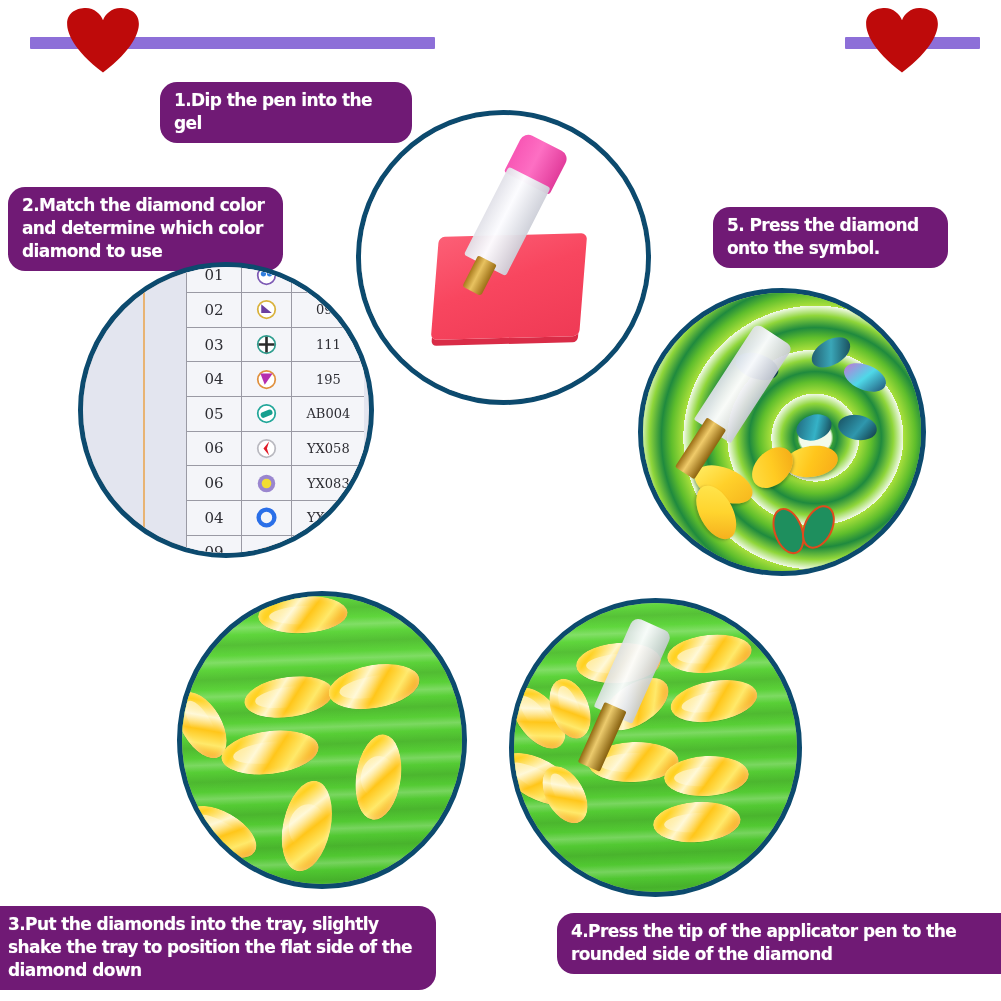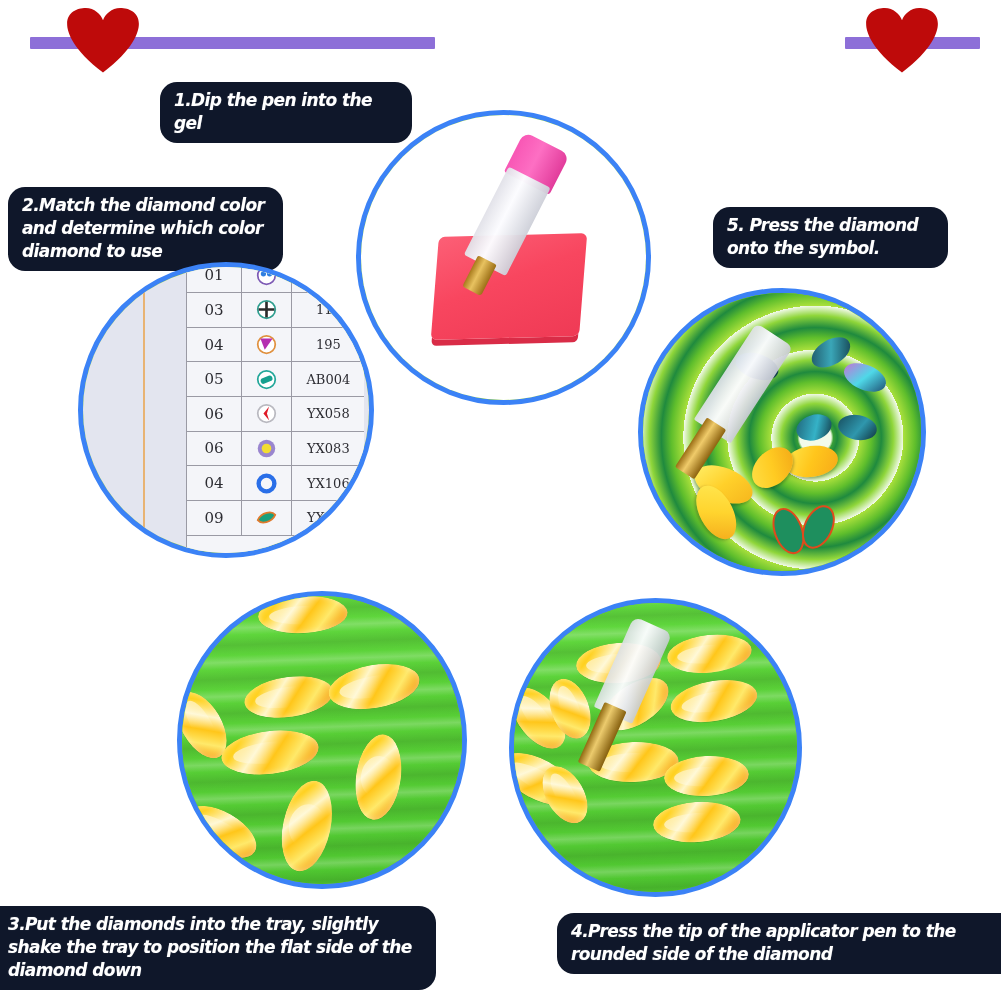--- a/index.html
+++ b/index.html
@@ -13,34 +13,34 @@
   .deco-bar.left{left:30px;width:405px;}
   .deco-bar.right{left:845px;width:135px;}
   .heart{position:absolute;top:8px;width:74px;height:66px;}
   .heart.left{left:66px;}
   .heart.right{left:865px;}
   #page-title{position:absolute;left:0;top:10px;width:1001px;text-align:center;
       font-family:"DejaVu Sans",sans-serif;font-size:41px;font-weight:400;
       letter-spacing:-0.5px;color:#111111;line-height:58px;}
 
   
-  .step-label{position:absolute;background:#0f172a;color:#ffffff;border-radius:17px;
+  .step-label{position:absolute;background:#701a75;color:#ffffff;border-radius:17px;
       font-family:"DejaVu Sans",sans-serif;font-weight:700;
       font-size:17px;line-height:23px;padding:7px 14px 8px 14px;
       box-sizing:border-box;letter-spacing:-0.6px;
-      text-shadow:0 0 1px rgba(255,255,255,0.35);font-style:italic;}
+      text-shadow:0 0 1px rgba(255,255,255,0.35);}
   #label-1{left:160px;top:82px;width:252px;}
   #label-2{left:8px;top:187px;width:275px;}
   #label-5{left:713px;top:207px;width:235px;}
   #label-3{left:0px;top:906px;width:436px;border-radius:0 17px 17px 0;padding-left:8px;}
   #label-4{left:557px;top:913px;width:444px;border-radius:17px 0 0 17px;}
 
   
-  .circle{position:absolute;border:5px solid #3b82f6;border-radius:50%;
-      overflow:hidden;box-sizing:border-box;background:#84cc16;}
+  .circle{position:absolute;border:5px solid #0c4a6e;border-radius:50%;
+      overflow:hidden;box-sizing:border-box;background:#a3a3a3;}
   #circle-1{left:356px;top:110px;width:295px;height:295px;}
   #circle-2{left:78px;top:262px;width:296px;height:296px;}
   #circle-5{left:638px;top:288px;width:288px;height:288px;}
   #circle-3{left:177px;top:591px;width:290px;height:298px;}
   #circle-4{left:509px;top:598px;width:293px;height:299px;}
 
   .ph{position:absolute;left:0;top:0;width:100%;height:100%;}
 
   
   .gel-bg{background:#ffffff;}
@@ -164,20 +164,30 @@
         <div class="c-sym">
           <svg class="sym" viewBox="0 0 24 24">
               <circle cx="12" cy="12" r="10" fill="#fff" stroke="#7e5bb5" stroke-width="2"></circle>
               <circle cx="8.5" cy="10" r="3" fill="#2f7fe0"></circle>
               <circle cx="15.5" cy="10" r="3" fill="#2f7fe0"></circle>
             </svg>
         </div>
         <div class="c-code">028</div>
       </div>
 
+      <div class="chart-row">
+        <div class="c-num">02</div>
+        <div class="c-sym">
+          <svg class="sym" viewBox="0 0 24 24">
+              <circle cx="12" cy="12" r="10" fill="#fff" stroke="#d9b23c" stroke-width="2"></circle>
+              <path d="M6 6 L18 16 L6 16 Z" fill="#6b3fa0"></path>
+            </svg>
+        </div>
+        <div class="c-code">093</div>
+      </div>
 
       <div class="chart-row">
         <div class="c-num">03</div>
         <div class="c-sym">
           <svg class="sym" viewBox="0 0 24 24">
               <circle cx="12" cy="12" r="10" fill="#fff" stroke="#2f9e8f" stroke-width="2"></circle>
               <path d="M12 3 V21 M3 12 H21" stroke="#2b2b2b" stroke-width="3"></path>
             </svg>
         </div>
         <div class="c-code">111</div>

